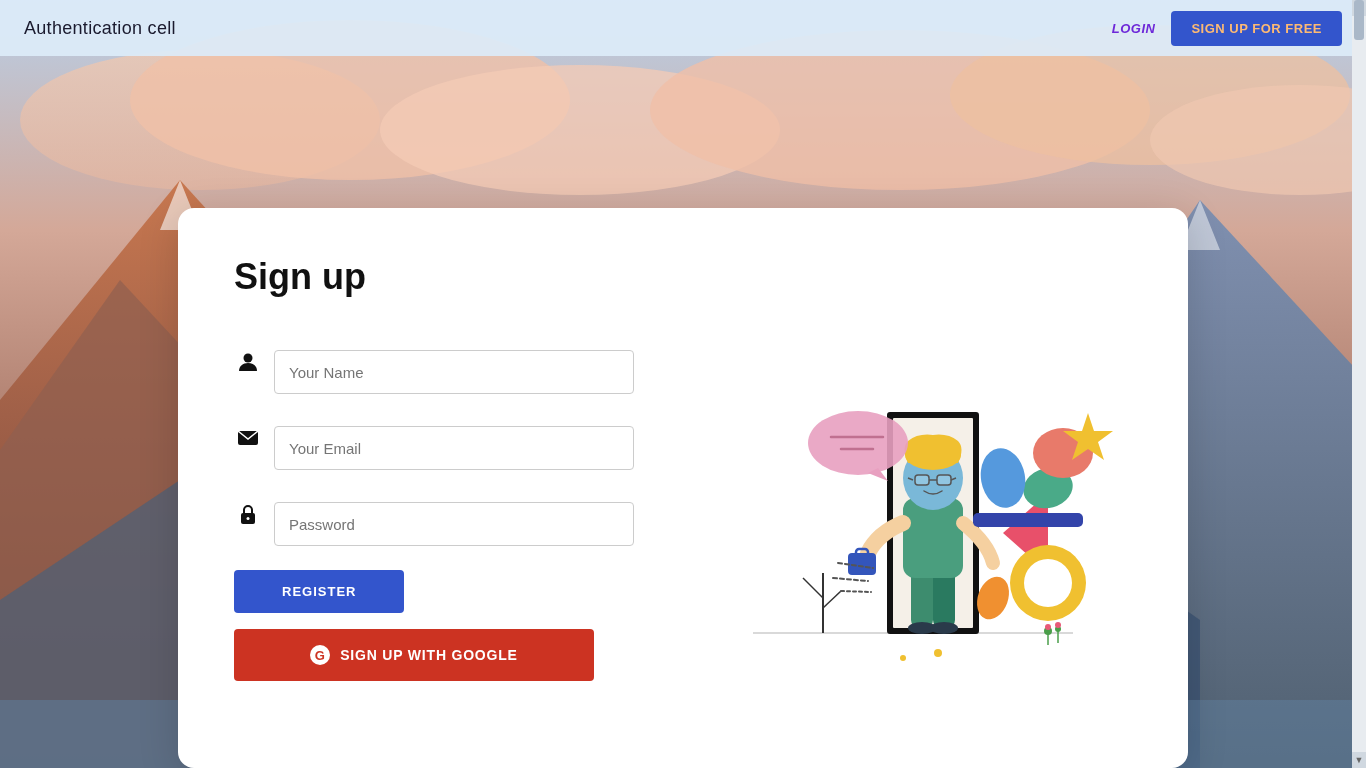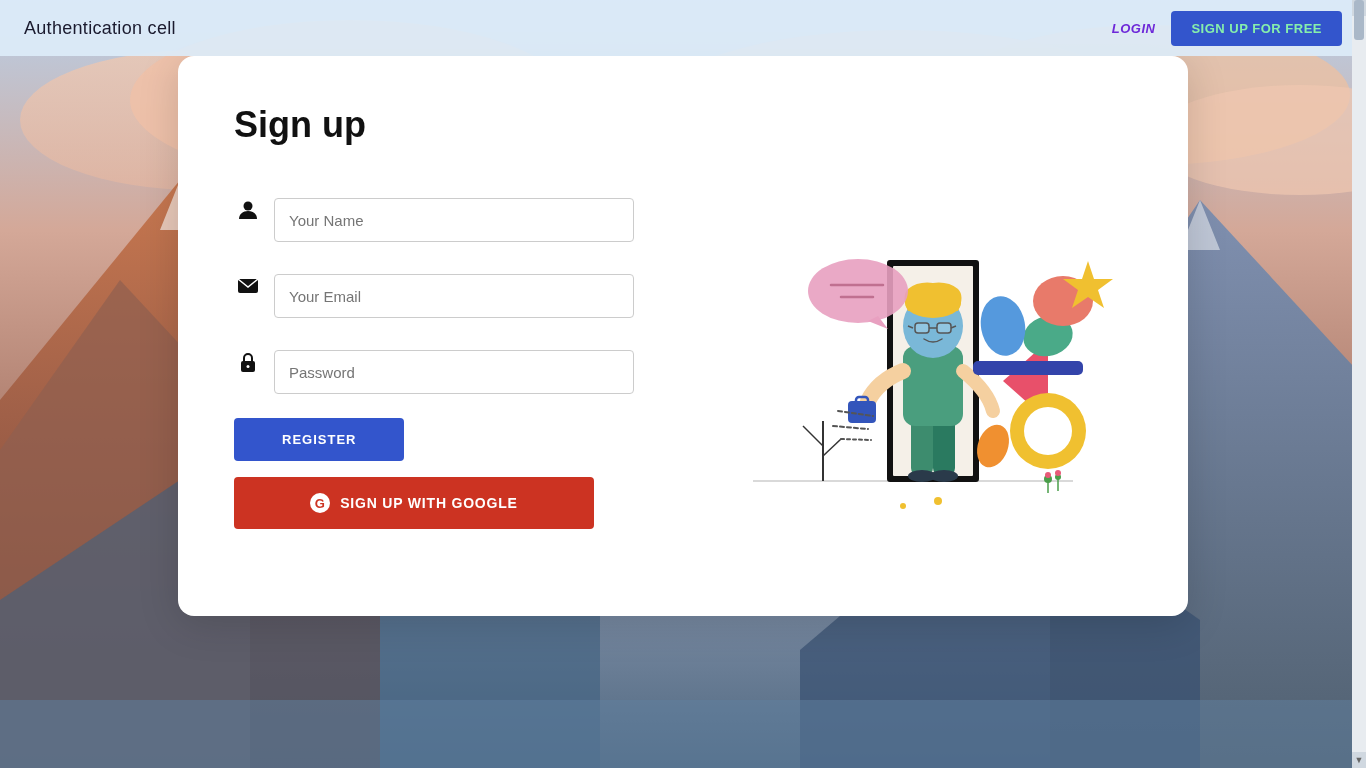--- a/index.html
+++ b/index.html
@@ -73,40 +73,40 @@
       letter-spacing: 0.5px;
       cursor: pointer;
       background: none;
       border: none;
       text-decoration: none;
       font-style: italic;
     }
 
     .signup-btn-header {
       background: #3355cc;
-      color: #86efac;
+      color: #fdba74;
       border: none;
       padding: 10px 20px;
       font-size: 13px;
       font-weight: 700;
       letter-spacing: 0.5px;
       text-transform: uppercase;
       cursor: pointer;
       border-radius: 4px;
     }
 
     
     .card-wrapper {
       position: absolute;
       top: 56px;
       left: 0;
       right: 0;
       bottom: 0;
       display: flex;
-      align-items: flex-start;
+      align-items: flex-end;
       justify-content: center;
       z-index: 5;
     }
 
     .card {
       background: white;
       border-radius: 16px;
       width: 1010px;
       min-height: 560px;
       padding: 48px 56px 48px 56px;

